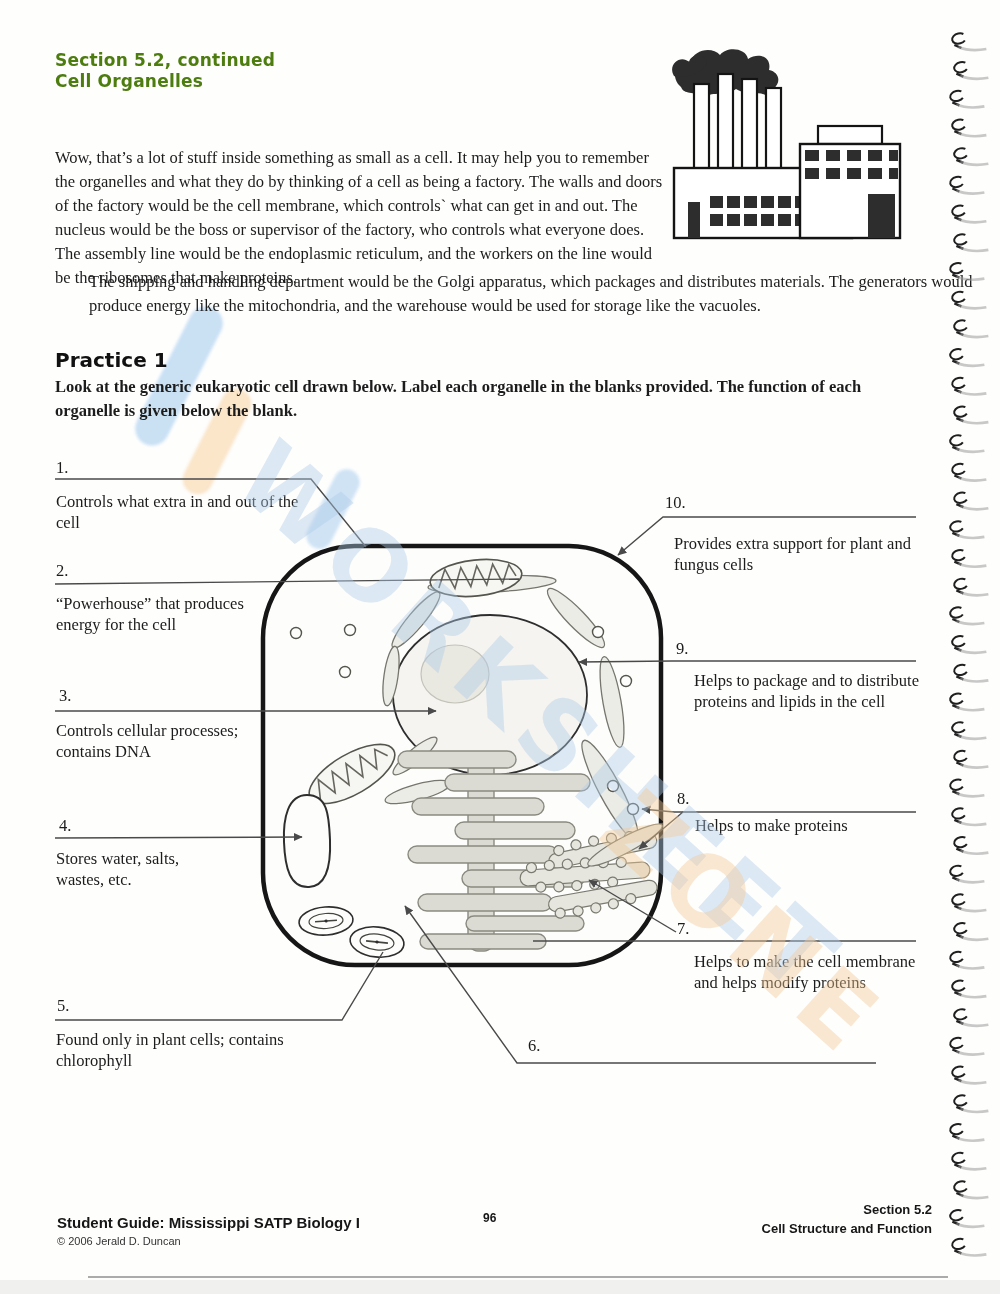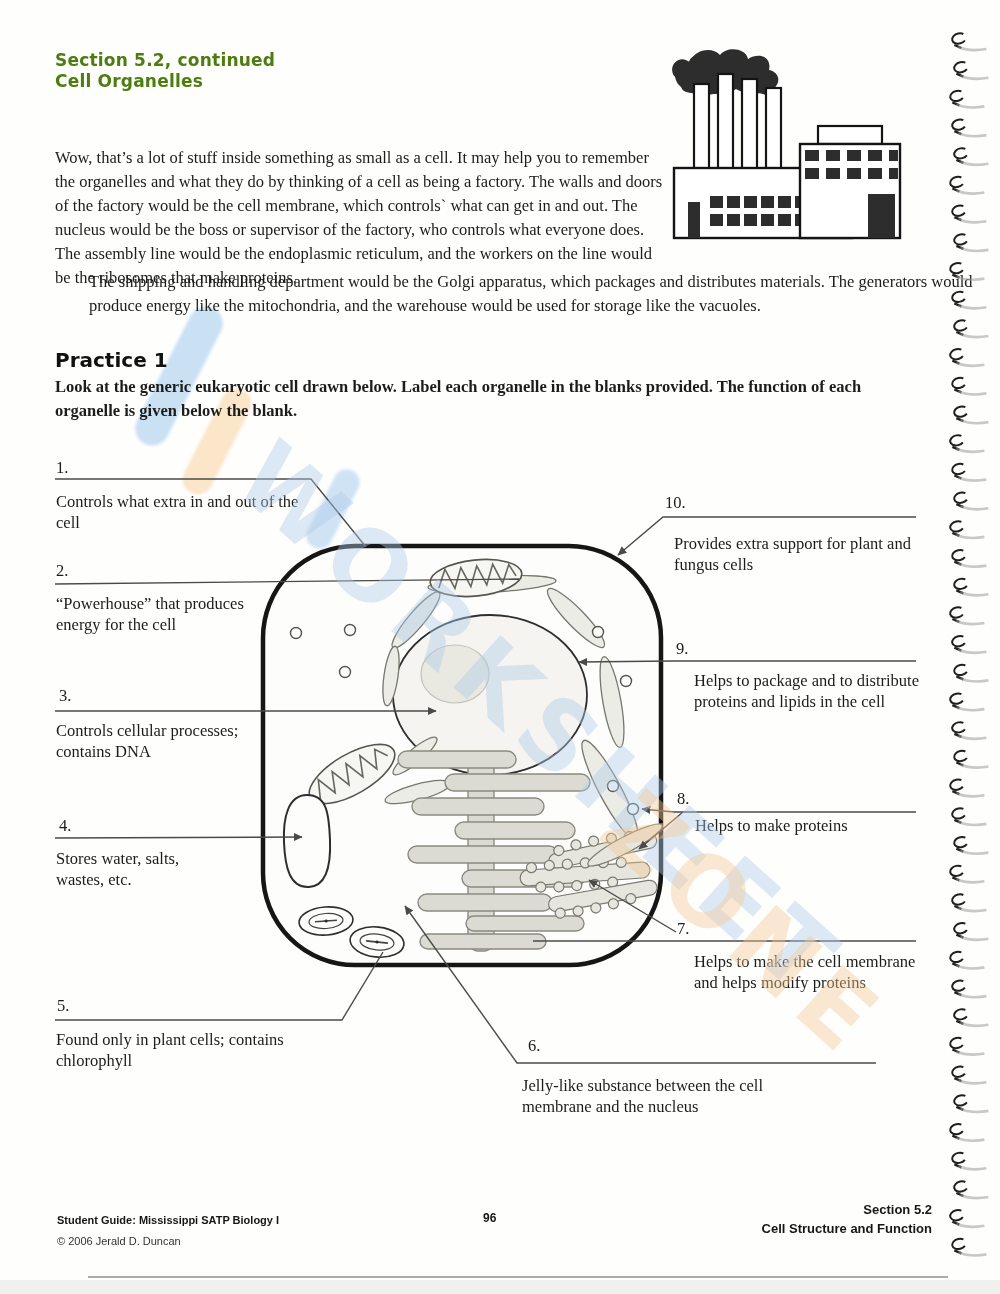--- a/index.html
+++ b/index.html
@@ -14,21 +14,21 @@
   .practice-title{position:absolute;font-family:"DejaVu Sans", sans-serif;font-weight:800;
       font-size:20px;color:#111;}
   
   .body-text{position:absolute;font-size:16.5px;line-height:24px;color:#1c1c1c;text-align:left;}
   .bold-serif{font-weight:bold;}
   
   .lab-num{position:absolute;font-size:16.5px;color:#1c1c1c;}
   .lab-desc{position:absolute;font-size:16.5px;line-height:20.5px;color:#1c1c1c;}
   
   .ft{position:absolute;font-family:"Liberation Sans", sans-serif;color:#161616;}
-  .ft-bold{font-weight:bold;font-size:11px;}
+  .ft-bold{font-weight:bold;font-size:15px;}
   .ft-small{font-size:11px;color:#333;}
   .ft-right{text-align:right;font-weight:bold;font-size:13px;line-height:19px;}
   .ft-page{font-size:12px;font-weight:bold;}
   
   .overlay{position:absolute;left:0;top:0;pointer-events:none;}
   .factory{position:absolute;left:672px;top:46px;}
   
   .wm-word{position:absolute;font-family:"DejaVu Sans", sans-serif;font-weight:800;
            pointer-events:none;transform-origin:0 0;}
   .wm-streak{position:absolute;border-radius:20px;filter:blur(1.5px);
@@ -366,21 +366,20 @@
   <div class="lab-num" style="left:59px;top:686px;">3.</div>
   <div class="lab-desc" style="left:56px;top:721px;width:195px;">Controls cellular processes; contains DNA</div>
 
   <div class="lab-num" style="left:59px;top:816px;">4.</div>
   <div class="lab-desc" style="left:56px;top:849px;width:165px;">Stores water, salts, wastes, etc.</div>
 
   <div class="lab-num" style="left:57px;top:996px;">5.</div>
   <div class="lab-desc" style="left:56px;top:1030px;width:266px;">Found only in plant cells; contains chlorophyll</div>
 
   <div class="lab-num" style="left:528px;top:1036px;">6.</div>
-  <div class="lab-desc" style="left:522px;top:1076px;width:292px;">Jelly-like substance between the cell membrane and the nucleus</div>
 
   <div class="lab-num" style="left:677px;top:919px;">7.</div>
   <div class="lab-desc" style="left:694px;top:952px;width:222px;">Helps to make the cell membrane and helps modify proteins</div>
 
   <div class="lab-num" style="left:677px;top:789px;">8.</div>
   <div class="lab-desc" style="left:695px;top:816px;width:210px;">Helps to make proteins</div>
 
   <div class="lab-num" style="left:676px;top:639px;">9.</div>
   <div class="lab-desc" style="left:694px;top:671px;width:240px;">Helps to package and to distribute proteins and lipids in the cell</div>
 

